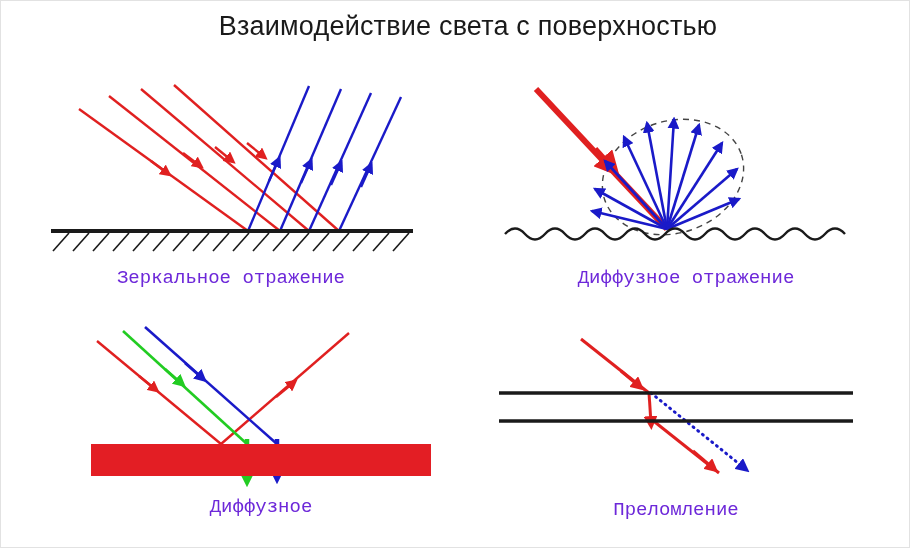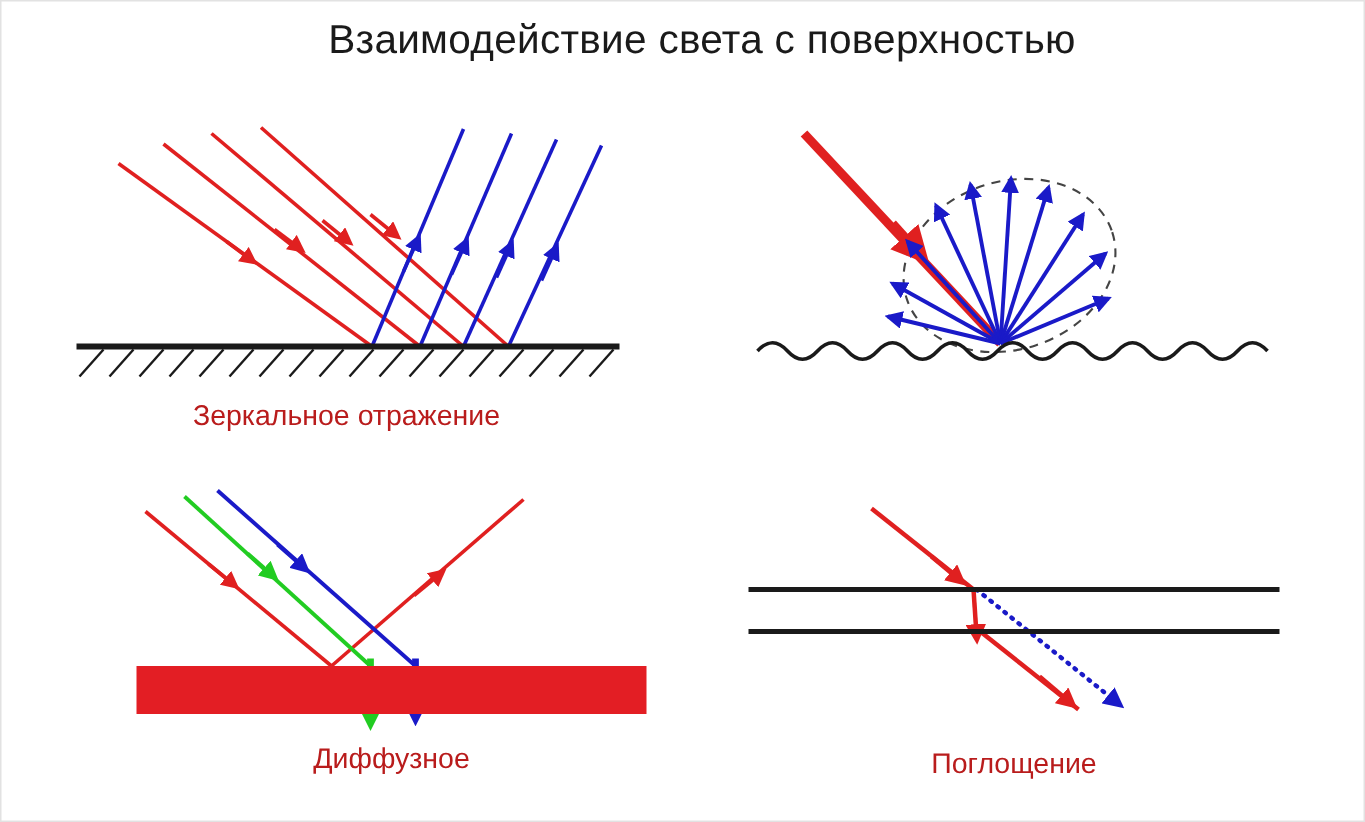--- a/index.html
+++ b/index.html
@@ -24,22 +24,23 @@
     letter-spacing:0.2px;
     white-space:nowrap;
   }
   .panel{position:absolute;}
   .panel svg{display:block;overflow:visible;}
   .caption{
     position:absolute;
     width:100%;
     text-align:center;
     font-size:19px;
-    color:#b91c1c;
+    color:#6d28d9;
     white-space:nowrap;
+    font-family:Liberation Mono, monospace;
   }
   #panel-specular{left:40px;top:70px;width:380px;height:225px;}
   #panel-diffuse{left:490px;top:70px;width:390px;height:225px;}
   #panel-absorption{left:60px;top:320px;width:400px;height:222px;}
   #panel-refraction{left:480px;top:330px;width:390px;height:212px;}
   .cap-specular{top:196px;}
   .cap-diffuse{top:196px;}
   .cap-absorption{top:175px;}
   .cap-refraction{top:168px;}
 </style>
@@ -145,20 +146,21 @@
                q 10 -11 20 0 q 10 11 20 0
                q 10 -11 20 0 q 10 11 20 0
                q 10 -11 20 0 q 10 11 20 0
                q 10 -11 20 0 q 10 11 20 0
                q 10 -11 20 0 q 10 11 20 0
                q 10 -11 20 0 q 10 11 20 0
                q 10 -11 20 0 q 10 11 20 0
                q 10 -11 20 0 q 10 11 20 0
                q 10 -11 20 0" fill="none" stroke="#1a1a1a" stroke-width="2.4"></path>
     </svg>
+    <div class="caption cap-diffuse">Диффузное отражение</div>
   </div>
 
   <div class="panel" id="panel-absorption">
     <svg width="400" height="170" viewBox="0 0 400 170">
       <defs>
         <marker id="ah-r3" viewBox="0 0 10 10" refX="5" refY="5" markerWidth="5" markerHeight="5" orient="auto-start-reverse">
           <path d="M 0 0 L 10 5 L 0 10 z" fill="#e02020"></path>
         </marker>
         <marker id="ah-g3" viewBox="0 0 10 10" refX="5" refY="5" markerWidth="5" markerHeight="5" orient="auto-start-reverse">
           <path d="M 0 0 L 10 5 L 0 10 z" fill="#22cc22"></path>
@@ -203,16 +205,16 @@
       <line x1="168" y1="62" x2="170" y2="92" stroke="#e02020" stroke-width="3" marker-end="url(#ah-r4)"></line>
 
       <line x1="170" y1="88" x2="238" y2="142" stroke="#e02020" stroke-width="3"></line>
       <line x1="212" y1="120" x2="232" y2="137" stroke="#e02020" stroke-width="3" marker-end="url(#ah-r4)"></line>
 
       <line x1="170" y1="62" x2="262" y2="136" stroke="#1a1ac8" stroke-width="3" stroke-dasharray="1 5" stroke-linecap="round" marker-end="url(#ah-b4)"></line>
 
       <line x1="18" y1="62" x2="372" y2="62" stroke="#1a1a1a" stroke-width="3.4"></line>
       <line x1="18" y1="90" x2="372" y2="90" stroke="#1a1a1a" stroke-width="3.4"></line>
     </svg>
-    <div class="caption cap-refraction">Поглощение</div>
+    <div class="caption cap-refraction">Преломление</div>
   </div>
 
 </div>
 
 </body></html>

